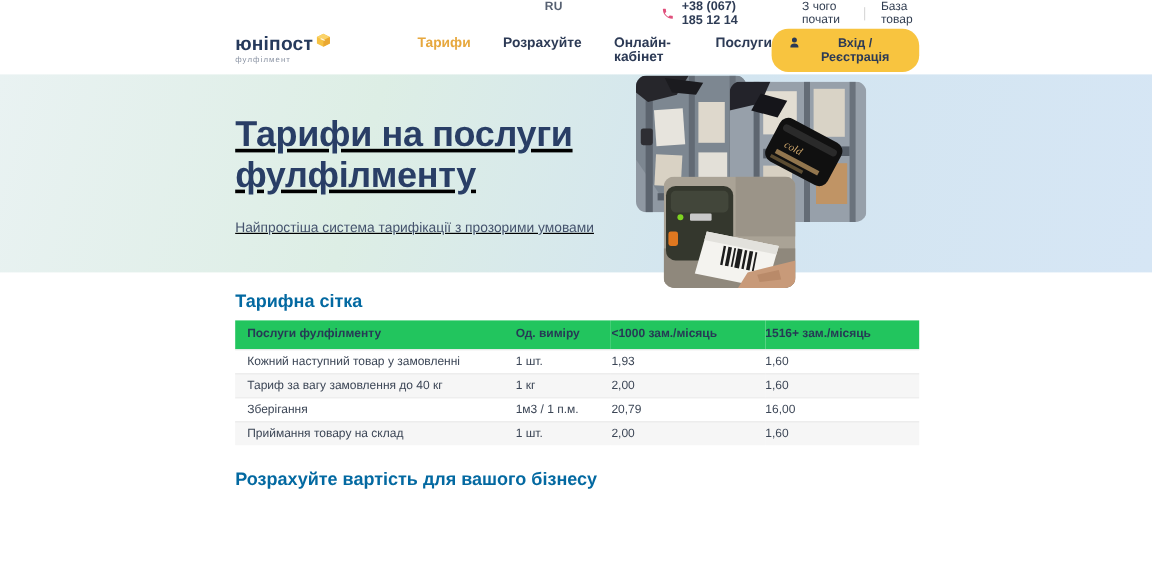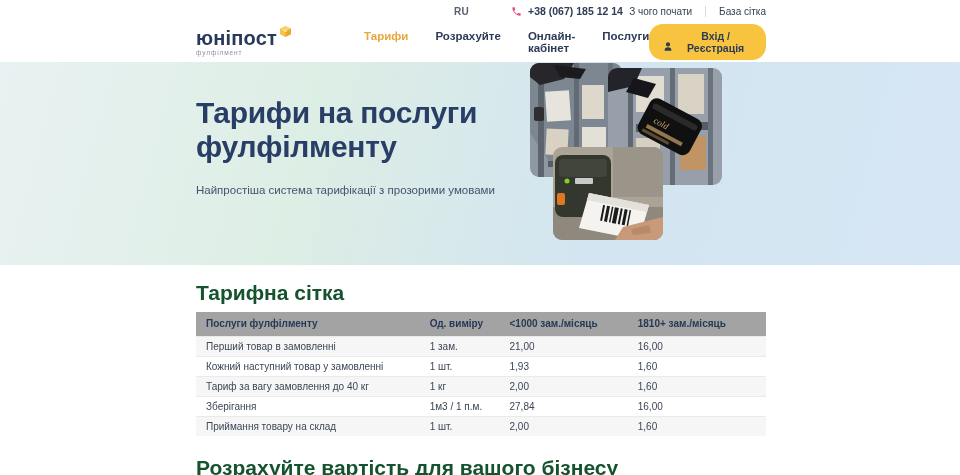--- a/index.html
+++ b/index.html
@@ -3,65 +3,65 @@
 <meta charset="utf-8">
 <style>
   * { margin:0; padding:0; box-sizing:border-box; }
   html,body { width:960px; height:475px; overflow:hidden; background:#fff;
     font-family:"Liberation Sans", sans-serif; }
   .page { width:960px; height:475px; position:relative; background:#fff; }
 
   
   .topbar { height:22px; background:#fff; }
   .topbar-inner { margin-left:196px; width:570px; height:100%;
-    display:flex; align-items:center; font-size:10px; color:#333f52; }
+    display:flex; font-size:10px; color:#333f52;gap:40px; }
   .lang { margin-left:258px; font-weight:700; color:#566071; letter-spacing:.03em; cursor:pointer; }
   .phone { margin-left:42px; display:flex; align-items:center; gap:6px;
     font-weight:700; color:#2e3c55; font-size:10.5px; cursor:pointer; }
   .phone svg { display:block; }
   .toplinks { margin-left:auto; display:flex; align-items:center; font-weight:500; }
   .toplinks a { color:#333f52; text-decoration:none; cursor:pointer; }
   .sep { width:1px; height:11px; background:#d9d9d9; margin:0 13px; }
 
   
   .navbar { height:40px; background:#fff; }
   .nav-inner { margin-left:196px; width:570px; height:100%;
     display:flex; align-items:center; }
   .logo { cursor:pointer; line-height:1; }
   .logo-row { display:flex; align-items:flex-start; }
-  .logo-text { font-size:20px; font-weight:800; color:#263a5c; letter-spacing:.01em; }
+  .logo-text { font-size:16px; font-weight:800; color:#263a5c; letter-spacing:.01em; }
   .logo-cube { margin-left:2px; margin-top:-3px; }
   .logo-tag { font-size:6.5px; color:#8a93a3; letter-spacing:.14em; margin-top:2px; }
   .menu { display:flex; gap:27px; margin-left:72px; font-size:11.5px; font-weight:600; }
   .menu a { color:#2c3a55; text-decoration:none; cursor:pointer; }
   .menu a.active { color:#e7a83e; }
-  .login-btn { margin-left:auto; display:flex; align-items:flex-end; gap:6px;
+  .login-btn { margin-left:auto; display:flex; align-items:flex-start; gap:6px;
     background:#f8c43f; border:none; border-radius:14px; padding:6px 14px;
     font-family:inherit; font-size:10.5px; font-weight:700; color:#2c3a55; cursor:pointer; }
 
   
-  .hero { height:203px; position:relative;
-    background:linear-gradient(105deg,#e9f2f2 0%,#ddeee5 32%,#d3e5f0 62%,#d6e6f5 100%); }
+  .hero { height:165px; position:relative;
+    background:linear-gradient(105deg,#e9f2f2 0%,#ddeee5 32%,#d3e5f0 62%,#d6e6f5 100%);text-decoration:underline; }
   .hero-text { padding:34px 0 0 196px; }
   .hero-text h1 { font-size:30px; line-height:1.13; font-weight:800; color:#293e66;
     max-width:300px; letter-spacing:-.01em; }
   .hero-text p { margin-top:20px; font-size:11.5px; color:#45536d; }
   .photo { position:absolute; border-radius:9px; overflow:hidden; }
   .photo svg { display:block; }
   .photo-a { left:530px; top:1px;  width:92px;  height:114px; z-index:1; }
   .photo-b { left:608px; top:6px;  width:114px; height:117px; z-index:2; }
   .photo-c { left:553px; top:85px; width:110px; height:93px;  z-index:3; }
 
   
   .content { padding-left:196px; }
-  .section-heading { margin-top:16px; font-size:21px; font-weight:800; color:#14532d; }
+  .section-heading { margin-top:16px; font-size:15px; font-weight:800; color:#0369a1; }
   table.pricing { width:570px; margin-top:7px; border-collapse:collapse;
     font-size:10px; table-layout:fixed; }
   col.c1{width:41%} col.c2{width:14%} col.c3{width:22.5%} col.c4{width:22.5%}
-  table.pricing th { background:#a3a3a3; color:#263a55; font-weight:700;
+  table.pricing th { background:#22c55e; color:#263a55; font-weight:700;
     text-align:left; height:24px; padding:0; }
   table.pricing td { height:20px; color:#3c4656; padding:0; border-top:1px solid #eaeaea; }
   table.pricing th:first-child, table.pricing td:first-child { padding-left:10px; }
   tr.alt td { background:#f6f6f6; }
   .calc-heading { margin-top:20px; }
 </style>
 </head>
 <body>
 
 <div class="page">
@@ -73,21 +73,21 @@
         <span>
           <svg width="11" height="11" viewBox="0 0 24 24">
               <path fill="#e0507c" d="M6.6 10.8c1.4 2.8 3.8 5.1 6.6 6.6l2.2-2.2c.3-.3.7-.4 1-.2 1.2.4 2.4.6 3.7.6.6 0 1 .4 1 1V20c0 .6-.4 1-1 1C10.8 21 3 13.2 3 3.9c0-.6.4-1 1-1h3.5c.6 0 1 .4 1 1 0 1.2.2 2.5.6 3.7.1.3 0 .7-.2 1l-2.3 2.2z"></path>
             </svg>
         </span>
         <span>+38 (067) 185 12 14</span>
       </span>
       <span class="toplinks">
         <a>З чого почати</a>
         <span class="sep"></span>
-        <a>База сітка</a>
+        <a>База товар</a>
       </span>
     </div>
   </div>
 
   <div class="navbar">
     <div class="nav-inner">
       <div class="logo">
         <div class="logo-row">
           <span class="logo-text">юніпост</span>
           <span class="logo-cube">
@@ -199,46 +199,40 @@
           <col class="c1">
           <col class="c2">
           <col class="c3">
           <col class="c4">
         </colgroup>
       <thead>
         <tr>
           <th>Послуги фулфілменту</th>
           <th>Од. виміру</th>
           <th>&lt;1000 зам./місяць</th>
-          <th>1810+ зам./місяць</th>
+          <th>1516+ зам./місяць</th>
         </tr>
       </thead>
       <tbody>
-        <tr class="alt">
-          <td>Перший товар в замовленні</td>
-          <td>1 зам.</td>
-          <td>21,00</td>
-          <td>16,00</td>
-        </tr>
         <tr>
           <td>Кожний наступний товар у замовленні</td>
           <td>1 шт.</td>
           <td>1,93</td>
           <td>1,60</td>
         </tr>
         <tr class="alt">
           <td>Тариф за вагу замовлення до 40 кг</td>
           <td>1 кг</td>
           <td>2,00</td>
           <td>1,60</td>
         </tr>
         <tr>
           <td>Зберігання</td>
           <td>1м3 / 1 п.м.</td>
-          <td>27,84</td>
+          <td>20,79</td>
           <td>16,00</td>
         </tr>
         <tr class="alt">
           <td>Приймання товару на склад</td>
           <td>1 шт.</td>
           <td>2,00</td>
           <td>1,60</td>
         </tr>
       </tbody>
     </table>

